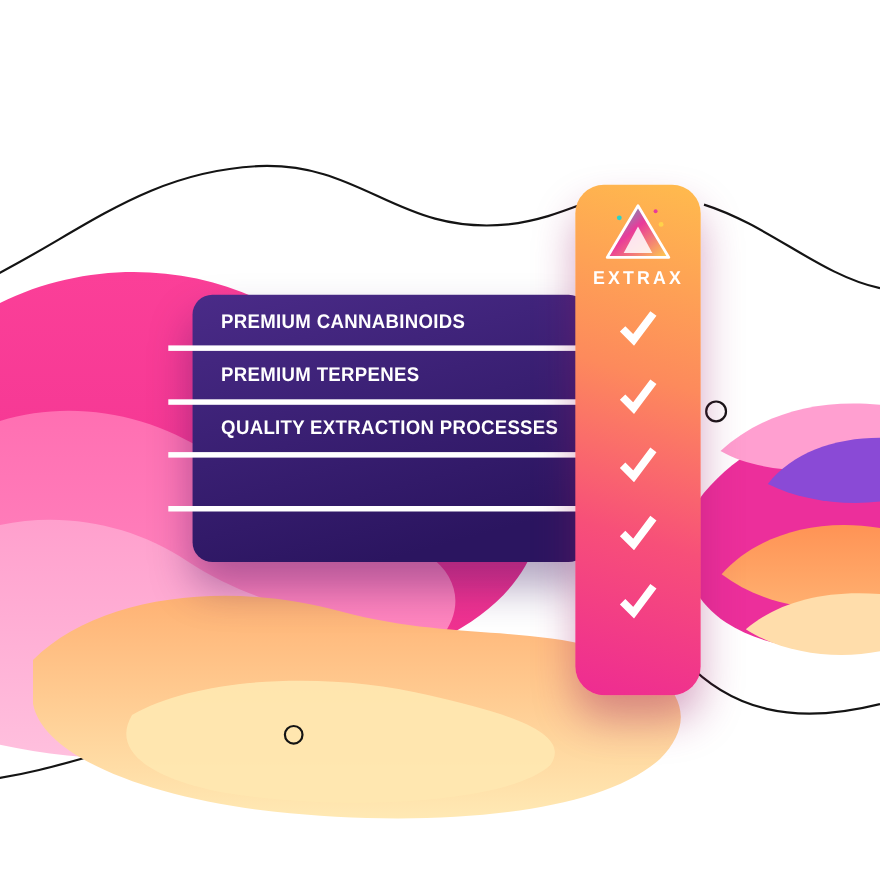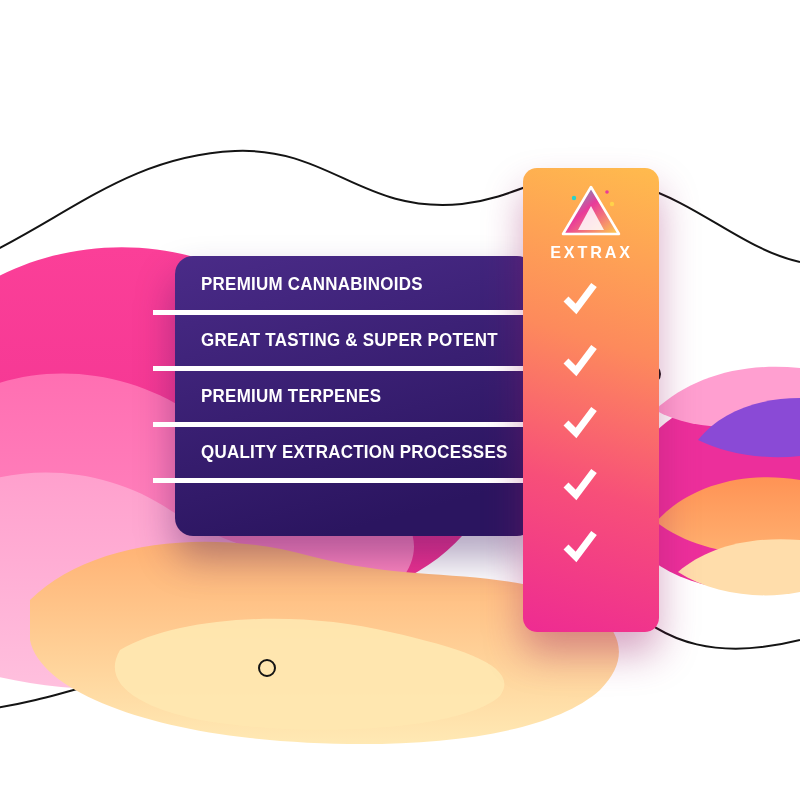--- a/index.html
+++ b/index.html
@@ -2,41 +2,41 @@
 <html style="--panel-top: #4a2b88; --panel-bottom: #2b1560; --column-top: #ffbb4d; --column-bottom: #ee2b92; --separator: #ffffff; --check: #ffffff; --magenta-wave: #f0358f; --pink-wave: #ff7ab8; --light-pink-wave: #ffa6d0; --peach-wave: #ffc488; --yellow-wave: #ffe7b0; --orange-wave: #ff8a55; --purple-accent: #8a4ad6; --outline: #141414;"><head>
 <meta charset="utf-8">
 <style>
   html,body{margin:0;padding:0;background:#ffffff;}
   .stage{position:relative;width:800px;height:800px;overflow:hidden;background:#fff;
          font-family:"Liberation Sans", sans-serif;}
   .bg{position:absolute;inset:0;}
 
   
   .panel{
-    position:absolute;left:175px;top:256px;width:360px;height:280px;
+    position:absolute;left:175px;top:268px;width:360px;height:243px;
     border-radius:18px;
     background:linear-gradient(165deg, var(--panel-top,#4a2b88) 0%, var(--panel-bottom,#2b1560) 85%);
     box-shadow:0 22px 38px rgba(52,18,92,.38);
     display:grid;grid-template-rows:repeat(5,1fr);
     z-index:2;
   }
   .feature-row{display:flex;align-items:center;padding-left:26px;}
   .feature-label{
     color:#ffffff;font-weight:700;font-size:18px;letter-spacing:.3px;
     display:inline-block;transform:scaleX(.94);transform-origin:left center;
     white-space:nowrap;
   }
   .sep{position:absolute;left:-22px;right:0;height:5px;background:var(--separator,#ffffff);z-index:3;}
   .sep1{top:calc(20% - 2.5px);} .sep2{top:calc(40% - 2.5px);}
   .sep3{top:calc(60% - 2.5px);} .sep4{top:calc(80% - 2.5px);}
 
   
   .column{
-    position:absolute;left:523px;top:168px;width:136px;height:464px;
-    border-radius:14px;
+    position:absolute;left:523px;top:168px;width:114px;height:464px;
+    border-radius:26px;
     background:linear-gradient(197deg, var(--column-top,#ffbb4d) 0%, #fd8a5c 38%, #f74f79 68%, var(--column-bottom,#ee2b92) 100%);
     box-shadow:0 22px 38px rgba(150,24,100,.38);
     z-index:4;
   }
   .logo{position:absolute;left:0;top:16px;width:100%;display:flex;flex-direction:column;align-items:center;}
   .brand-name{
     margin-top:5px;color:#ffffff;font-weight:700;font-size:17px;letter-spacing:3px;
     transform:scaleX(.95);
   }
   .check-cell{position:absolute;left:559px;width:42px;height:38px;z-index:5;}
@@ -95,23 +95,20 @@
 
     <circle cx="651" cy="374" r="9" fill="none" stroke="#141414" stroke-width="2"></circle>
     <circle cx="267" cy="668" r="8" fill="none" stroke="#141414" stroke-width="2"></circle>
   </svg>
 
   <div class="panel">
     <div class="feature-row">
       <span class="feature-label">PREMIUM CANNABINOIDS</span>
     </div>
     <div class="feature-row">
-      <span class="feature-label">GREAT TASTING &amp; SUPER POTENT</span>
-    </div>
-    <div class="feature-row">
       <span class="feature-label">PREMIUM TERPENES</span>
     </div>
     <div class="feature-row">
       <span class="feature-label">QUALITY EXTRACTION PROCESSES</span>
     </div>
     <div class="sep sep1"></div>
     <div class="sep sep2"></div>
     <div class="sep sep3"></div>
     <div class="sep sep4"></div>
   </div>

